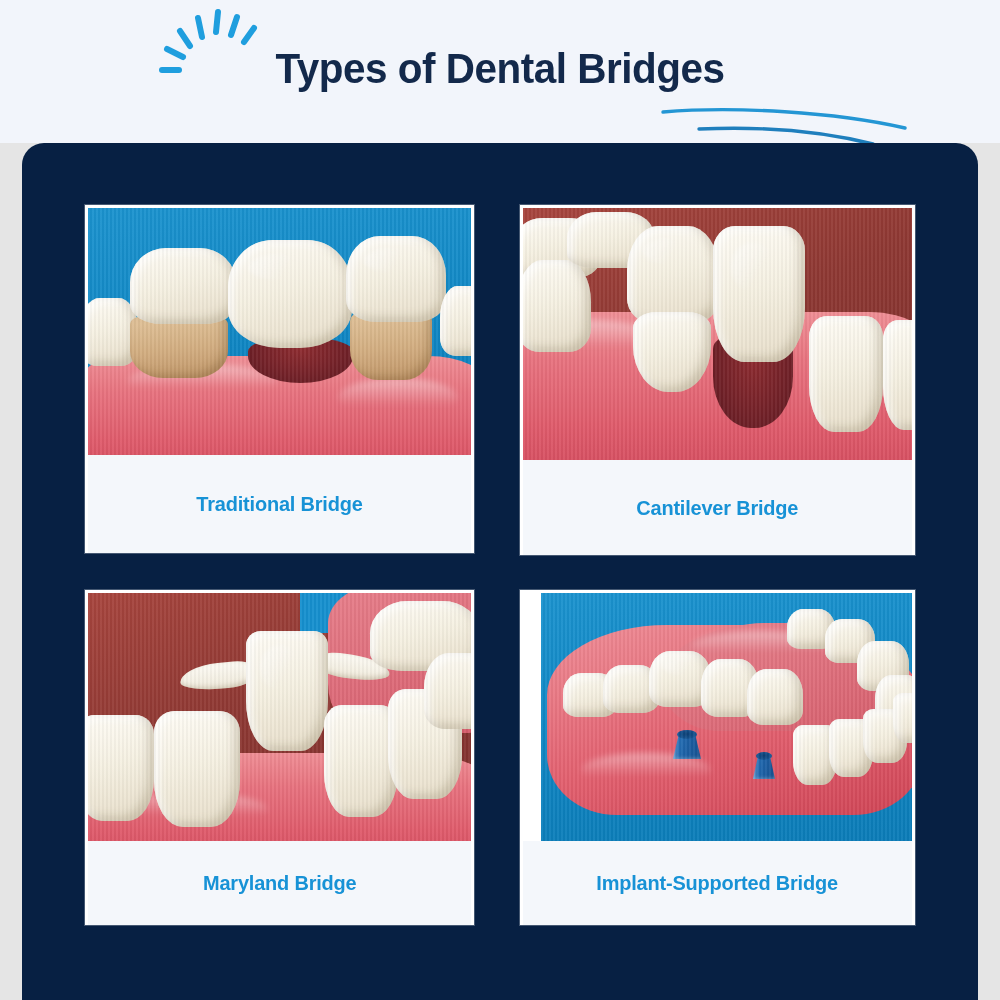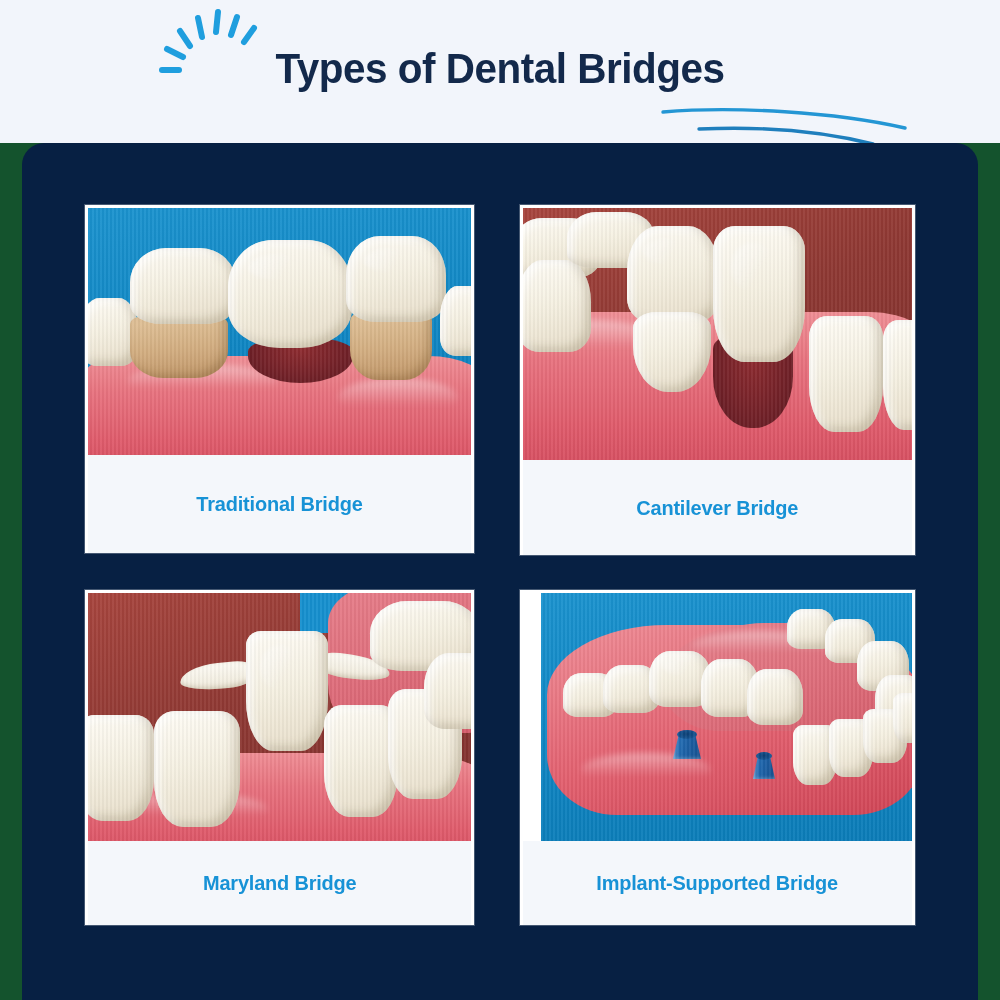--- a/index.html
+++ b/index.html
@@ -3,21 +3,21 @@
 <meta charset="utf-8">
 <style>
   html,body{margin:0;padding:0;}
   body{
     width:1000px;height:1000px;
     background:#f2f5fb;
     font-family:"Liberation Sans",sans-serif;
     overflow:hidden;
     position:relative;
   }
-  .page{position:absolute;inset:0;background:#14532d;}
+  .page{position:absolute;inset:0;background:#e5e5e5;}
 
   
   .header{
     position:absolute;left:0;top:0;width:1000px;height:143px;
     background:#f2f5fb;
   }
   .title{
     position:absolute;left:0;top:44px;width:1000px;
     text-align:center;
     font-family:"Liberation Sans",sans-serif;

